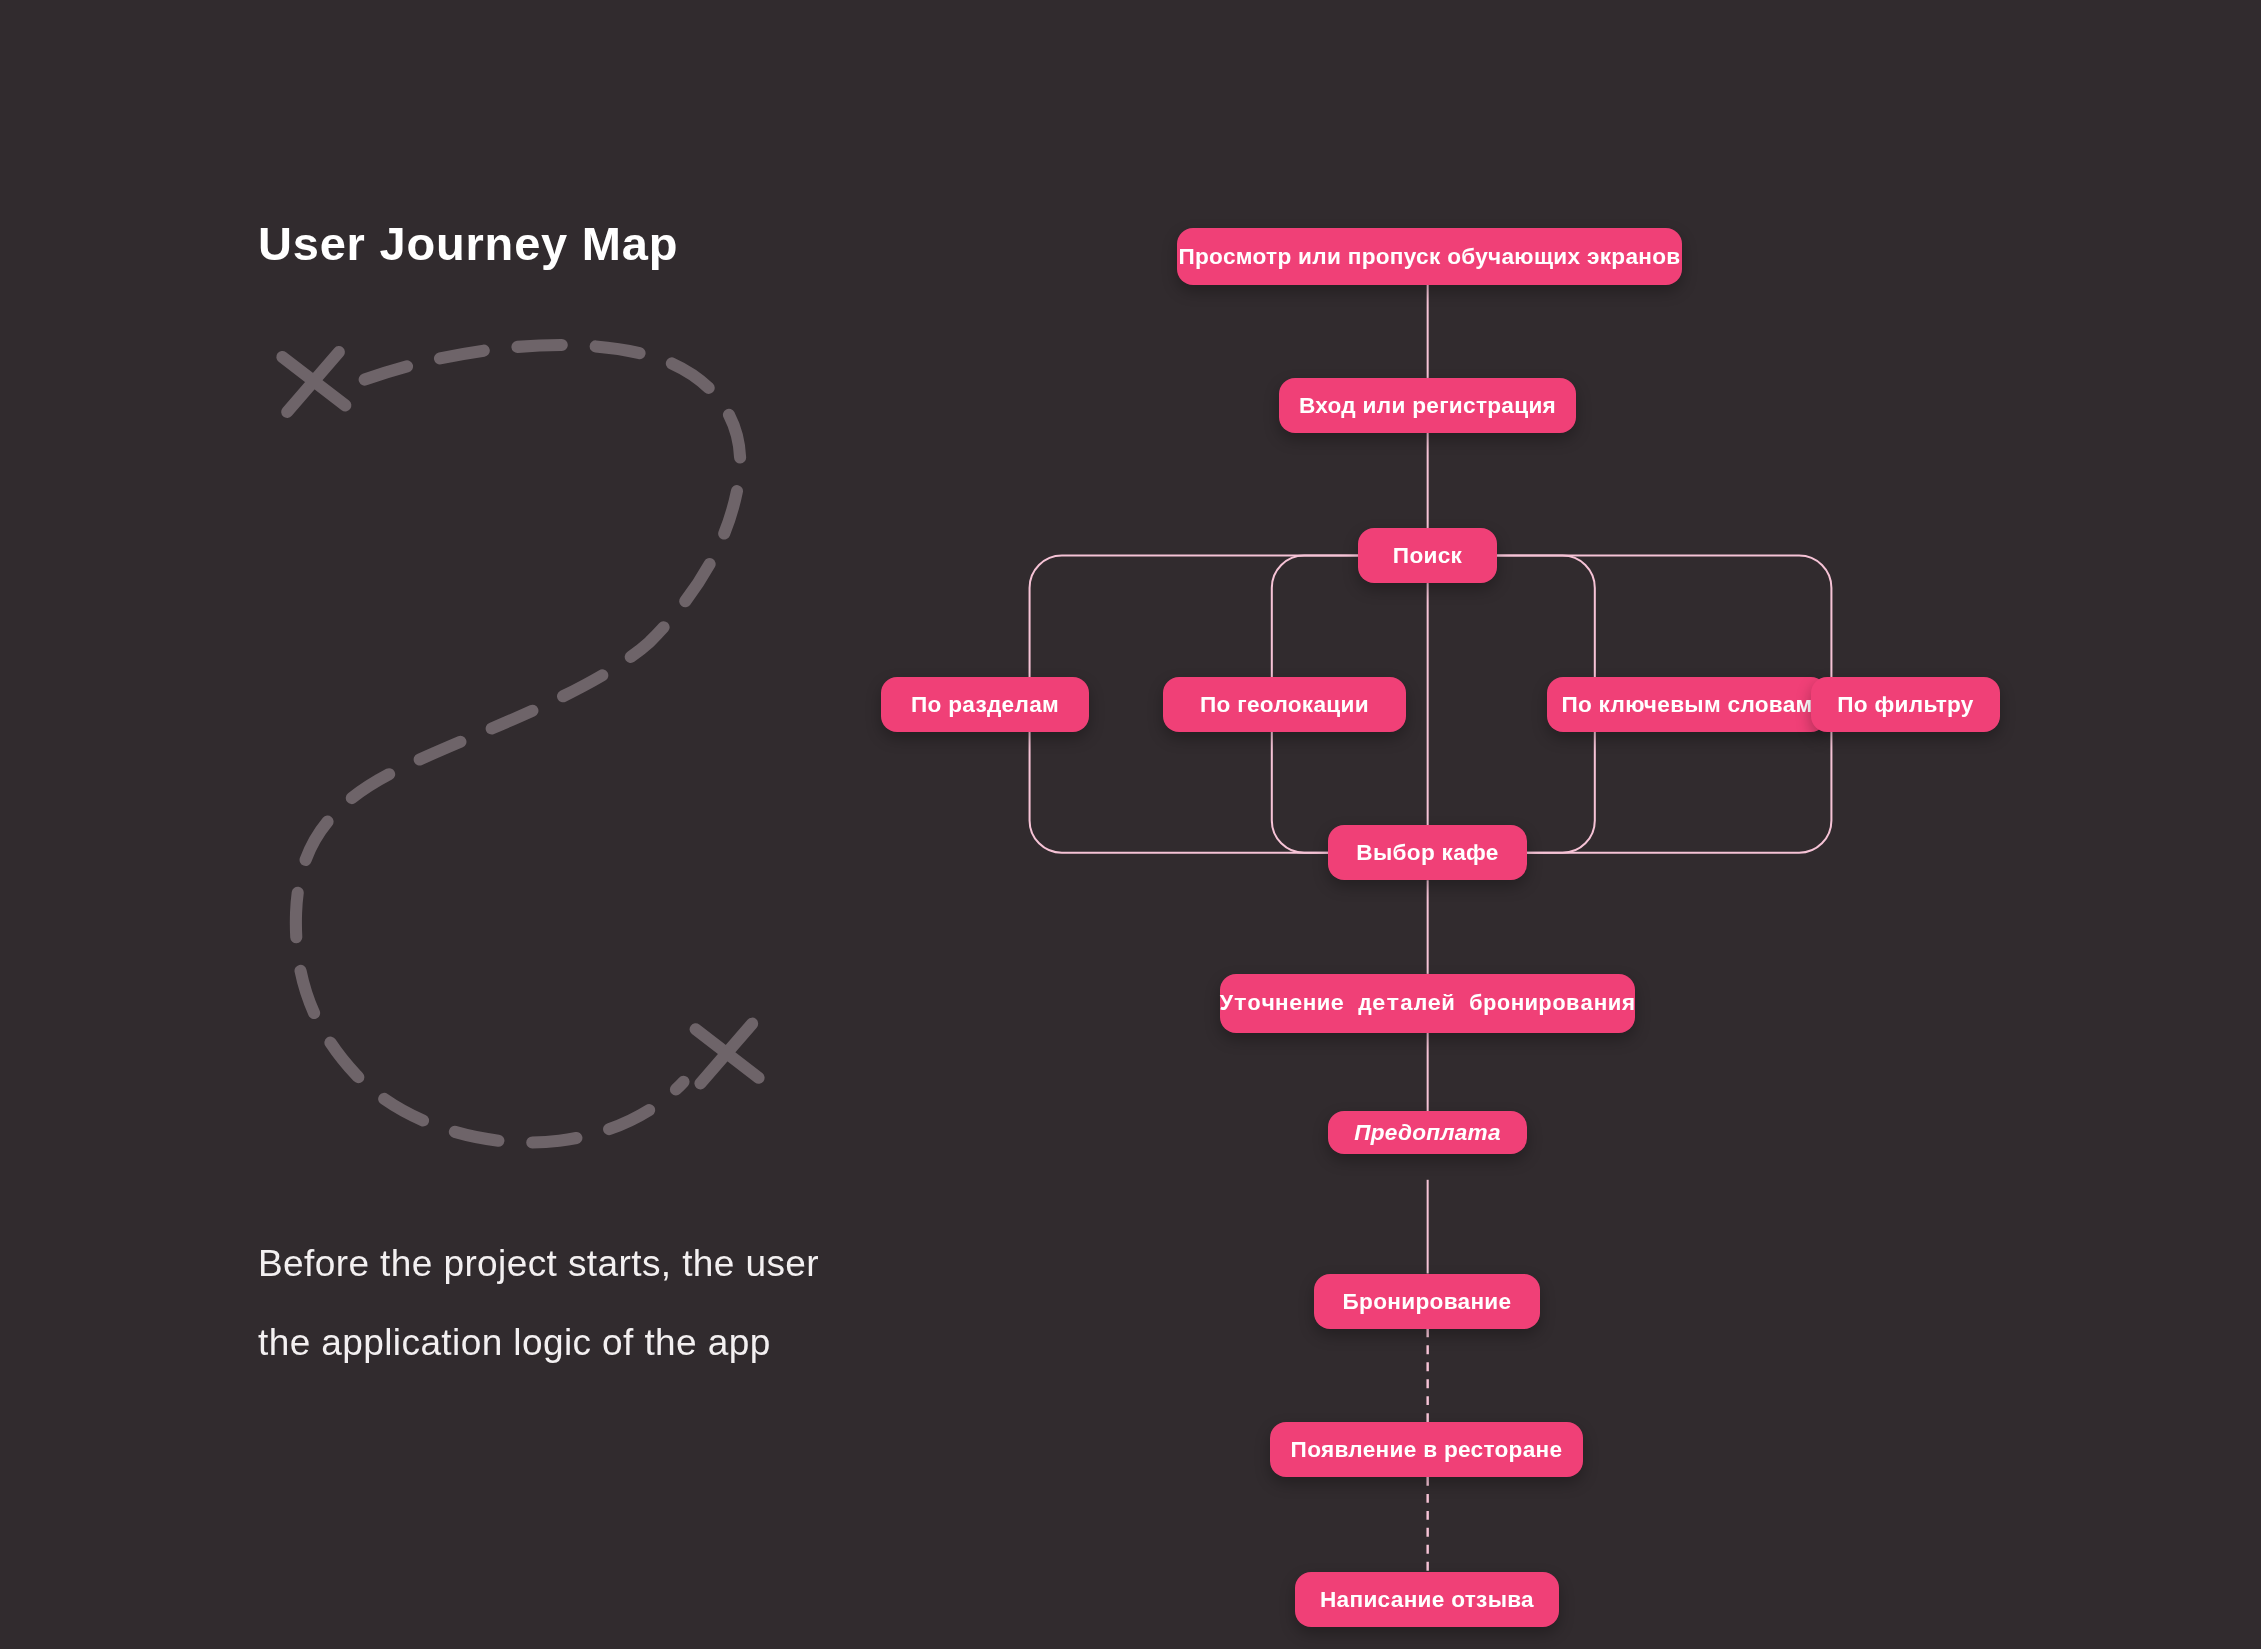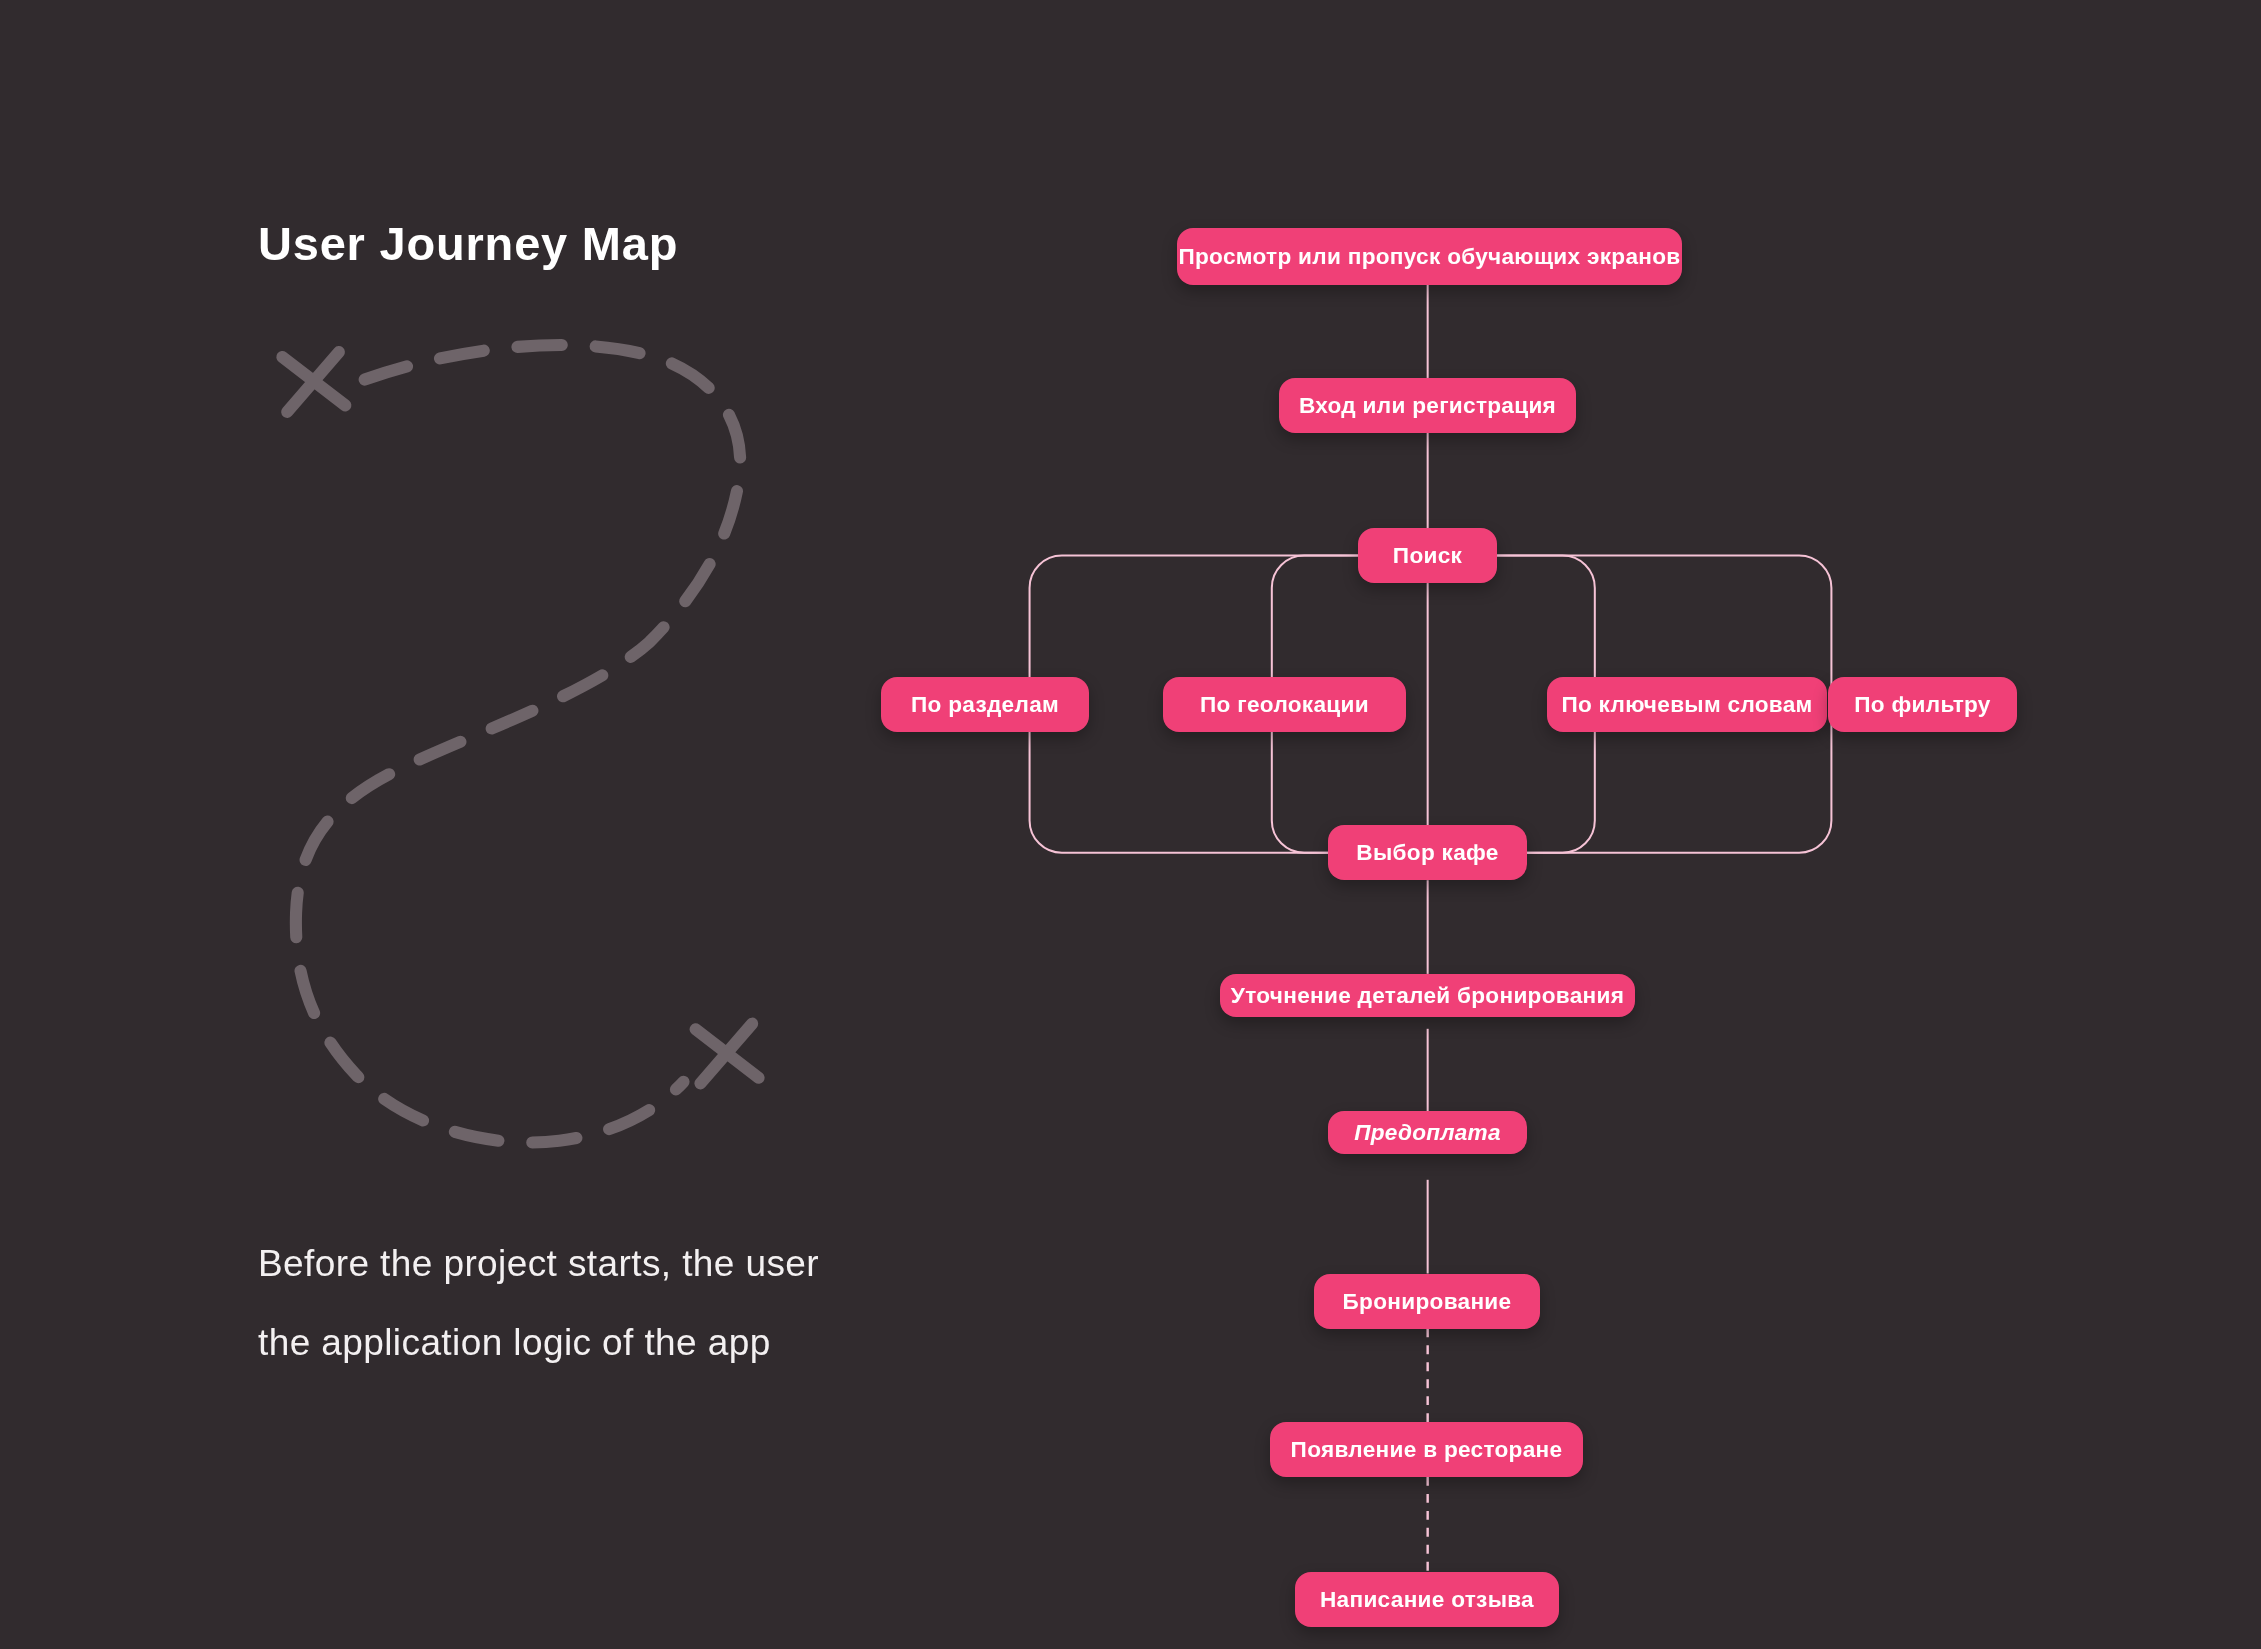--- a/index.html
+++ b/index.html
@@ -111,21 +111,21 @@
   <span class="line">the application logic of the app</span>
 </p>
 
 <div id="flow-nodes">
     <div class="flow-node" style="left: 1177px; top: 228px; width: 505px; height: 57px;">Просмотр или пропуск обучающих экранов</div>
     <div class="flow-node" style="left: 1279px; top: 378px; width: 297px; height: 55px;">Вход или регистрация</div>
     <div class="flow-node" style="left: 1358px; top: 528px; width: 139px; height: 55px;">Поиск</div>
     <div class="flow-node" style="left: 881px; top: 677px; width: 208px; height: 55px;">По разделам</div>
     <div class="flow-node" style="left: 1163px; top: 677px; width: 243px; height: 55px;">По геолокации</div>
     <div class="flow-node" style="left: 1547px; top: 677px; width: 280px; height: 55px;">По ключевым словам</div>
-    <div class="flow-node" style="left: 1811px; top: 677px; width: 189px; height: 55px; margin-left: 17px;">По фильтру</div>
+    <div class="flow-node" style="left: 1811px; top: 677px; width: 189px; height: 55px;">По фильтру</div>
     <div class="flow-node" style="left: 1328px; top: 825px; width: 199px; height: 55px;">Выбор кафе</div>
-    <div class="flow-node" style="left: 1220px; top: 974px; width: 415px; height: 43px;">Уточнение деталей бронирования</div>
+    <div class="flow-node" style="left: 1220px; top: 974px; width: 415px; height: 59px; font-family: Liberation Mono, monospace;">Уточнение деталей бронирования</div>
     <div class="flow-node" style="left: 1328px; top: 1111px; width: 199px; height: 43px; font-style: italic;">Предоплата</div>
     <div class="flow-node" style="left: 1314px; top: 1274px; width: 226px; height: 55px;">Бронирование</div>
     <div class="flow-node" style="left: 1270px; top: 1422px; width: 313px; height: 55px;">Появление в ресторане</div>
     <div class="flow-node" style="left: 1295px; top: 1572px; width: 264px; height: 55px;">Написание отзыва</div>
   </div>
 
 
 </body></html>

